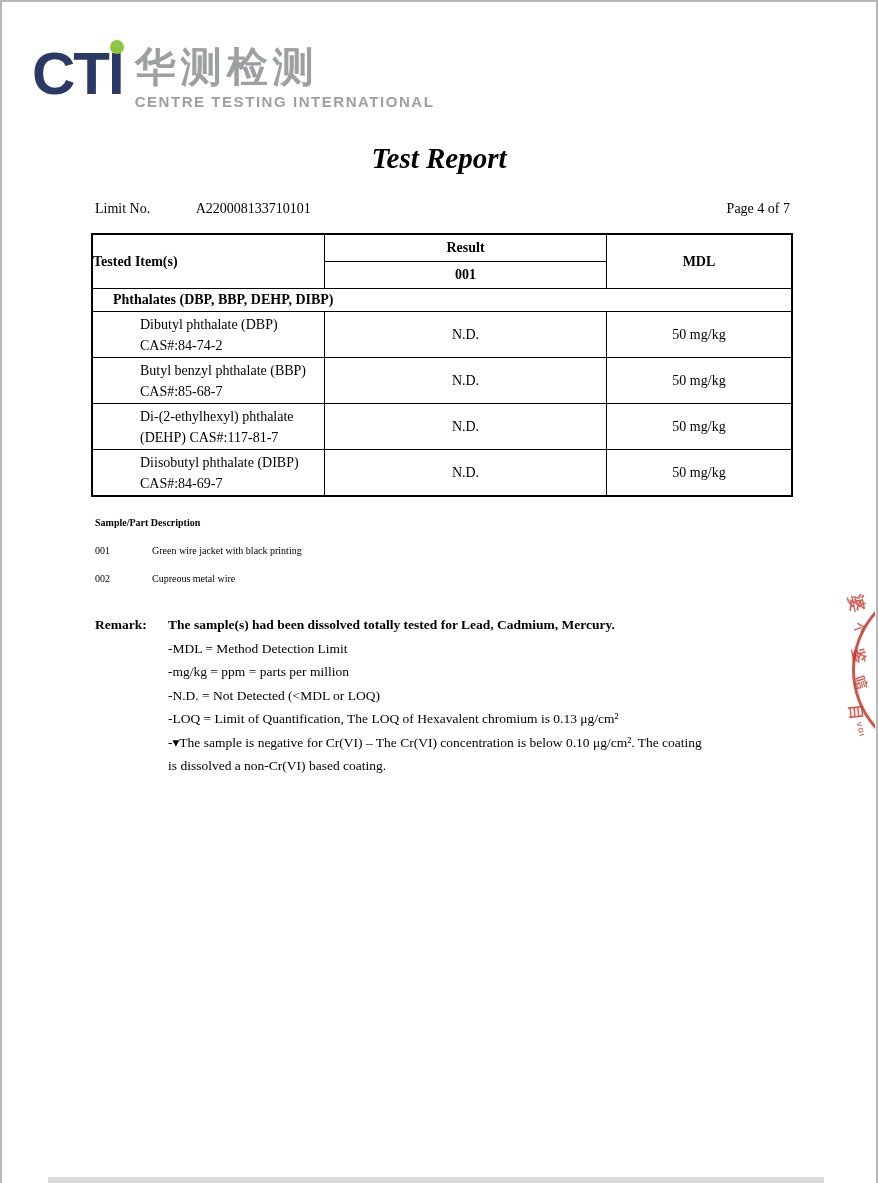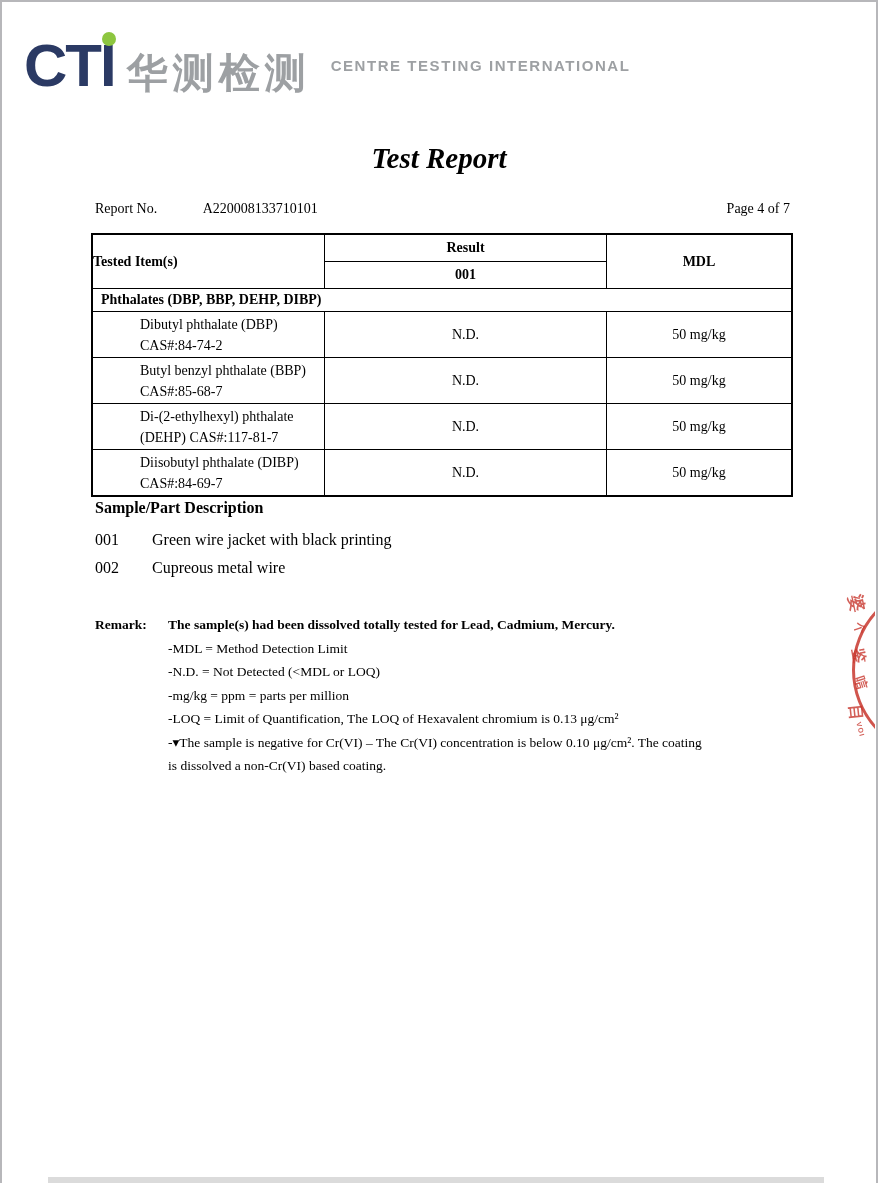--- a/index.html
+++ b/index.html
@@ -9,26 +9,26 @@
   }
   .page-frame{
     position:absolute;inset:0;border:2px solid #b7b7ba;border-bottom:none;
     pointer-events:none;z-index:50;
   }
   .bottom-edge{
     position:absolute;left:48px;bottom:0;width:776px;height:6px;background:#dbdbdb;z-index:40;
   }
 
   
-  .logo{position:absolute;top:38px;left:24px;display:flex;align-items:flex-end;}
+  .logo{position:absolute;top:38px;left:32px;display:flex;align-items:center;}
   .cti-wrap{position:relative;font-family:"Liberation Sans",sans-serif;font-weight:bold;
     font-size:60px;line-height:56px;letter-spacing:-2px;color:#2b3a64;}
   .cti-dot{position:absolute;top:-6px;right:-1px;width:14px;height:14px;border-radius:50%;
     background:#8dc63f;}
-  .logo-cn{display:flex;flex-direction:row;margin-left:12px;margin-top:8px;gap:20px;}
+  .logo-cn{display:flex;flex-direction:column;margin-left:12px;margin-top:8px;}
   .cn-chars{font-family:"Liberation Sans",sans-serif;font-size:41px;line-height:42px;
     color:#9da0a3;letter-spacing:5px;font-weight:bold;}
   .cn-sub{font-family:"Liberation Sans",sans-serif;font-size:15px;color:#9da0a3;
     letter-spacing:1.55px;margin-top:5px;font-weight:bold;white-space:nowrap;}
 
   
   .title{position:absolute;top:142px;left:0;width:100%;text-align:center;
     font-size:29px;font-weight:bold;font-style:italic;}
   .report-line{position:absolute;top:201px;left:95px;width:695px;display:flex;
     justify-content:space-between;font-size:14px;}
@@ -38,26 +38,26 @@
   
   table.results{position:absolute;top:233px;left:91px;border-collapse:collapse;
     width:696px;font-size:14px;table-layout:fixed;}
   table.results td{border:1.5px solid #000;padding:0;vertical-align:middle;}
   table.results{border:2px solid #000;}
   td.c-name{width:231px;text-align:left;padding-left:8px;}
   td.c-result{width:281px;text-align:center;}
   td.c-mdl{width:184px;text-align:center;}
   tr.hdr td{font-weight:bold;height:26px;text-align:center;}
   tr.hdr td.c-name{text-align:left;}
-  tr.group td{font-weight:bold;height:22px;padding-left:8px;}
+  tr.group td{font-weight:bold;height:22px;padding-left:20px;}
   tr.data td{height:45px;}
   tr.data td.c-name div{line-height:21px;margin-left:47px;}
 
   
-  .sample{position:absolute;top:499px;left:95px;font-size:16px;}
+  .sample{position:absolute;top:517px;left:95px;font-size:10px;}
   .sample-heading{font-weight:bold;margin-bottom:9px;}
   .sample-item{display:flex;line-height:28px;}
   .sample-code{width:57px;}
 
   
   .remark{position:absolute;top:613px;left:95px;display:flex;font-size:13.5px;width:700px;}
   .remark-label{font-weight:bold;width:73px;flex:none;line-height:23.5px;}
   .remark-lines{line-height:23.5px;}
   .remark-lines .bold{font-weight:bold;}
 
@@ -89,21 +89,21 @@
   <div class="logo-cn">
     <div class="cn-chars">华测检测</div>
     <div class="cn-sub">CENTRE TESTING INTERNATIONAL</div>
   </div>
 </div>
 
 <div class="title">Test Report</div>
 
 <div class="report-line">
   <div class="report-left">
-    <span>Report No.</span>
+    <span>Limit No.</span>
     <span class="report-no-value">A220008133710101</span>
   </div>
   <div>Page 4 of 7</div>
 </div>
 
 <table class="results">
   <tbody>
       <tr class="hdr">
     <td class="c-name" rowspan="2">Tested Item(s)</td>
     <td class="c-result">Result</td>
@@ -160,22 +160,22 @@
     <span class="sample-code">002</span>
     <span>Cupreous metal wire</span>
   </div>
 </div>
 
 <div class="remark">
   <div class="remark-label">Remark:</div>
   <div class="remark-lines">
     <div class="bold">The sample(s) had been dissolved totally tested for Lead, Cadmium, Mercury.</div>
     <div>-MDL = Method Detection Limit</div>
+    <div>-mg/kg = ppm = parts per million</div>
     <div>-N.D. = Not Detected (&lt;MDL or LOQ)</div>
-    <div>-mg/kg = ppm = parts per million</div>
     <div>-LOQ = Limit of Quantification, The LOQ of Hexavalent chromium is 0.13 μg/cm²</div>
     <div>-▾The sample is negative for Cr(VI) – The Cr(VI) concentration is below 0.10 μg/cm². The coating</div>
     <div>is dissolved a non-Cr(VI) based coating.</div>
   </div>
 </div>
 
 <div class="stamp-clip">
   <div class="stamp-circle"></div>
   <span class="stamp-glyph sg0">婆</span>
   <span class="stamp-glyph sg1">个</span>

